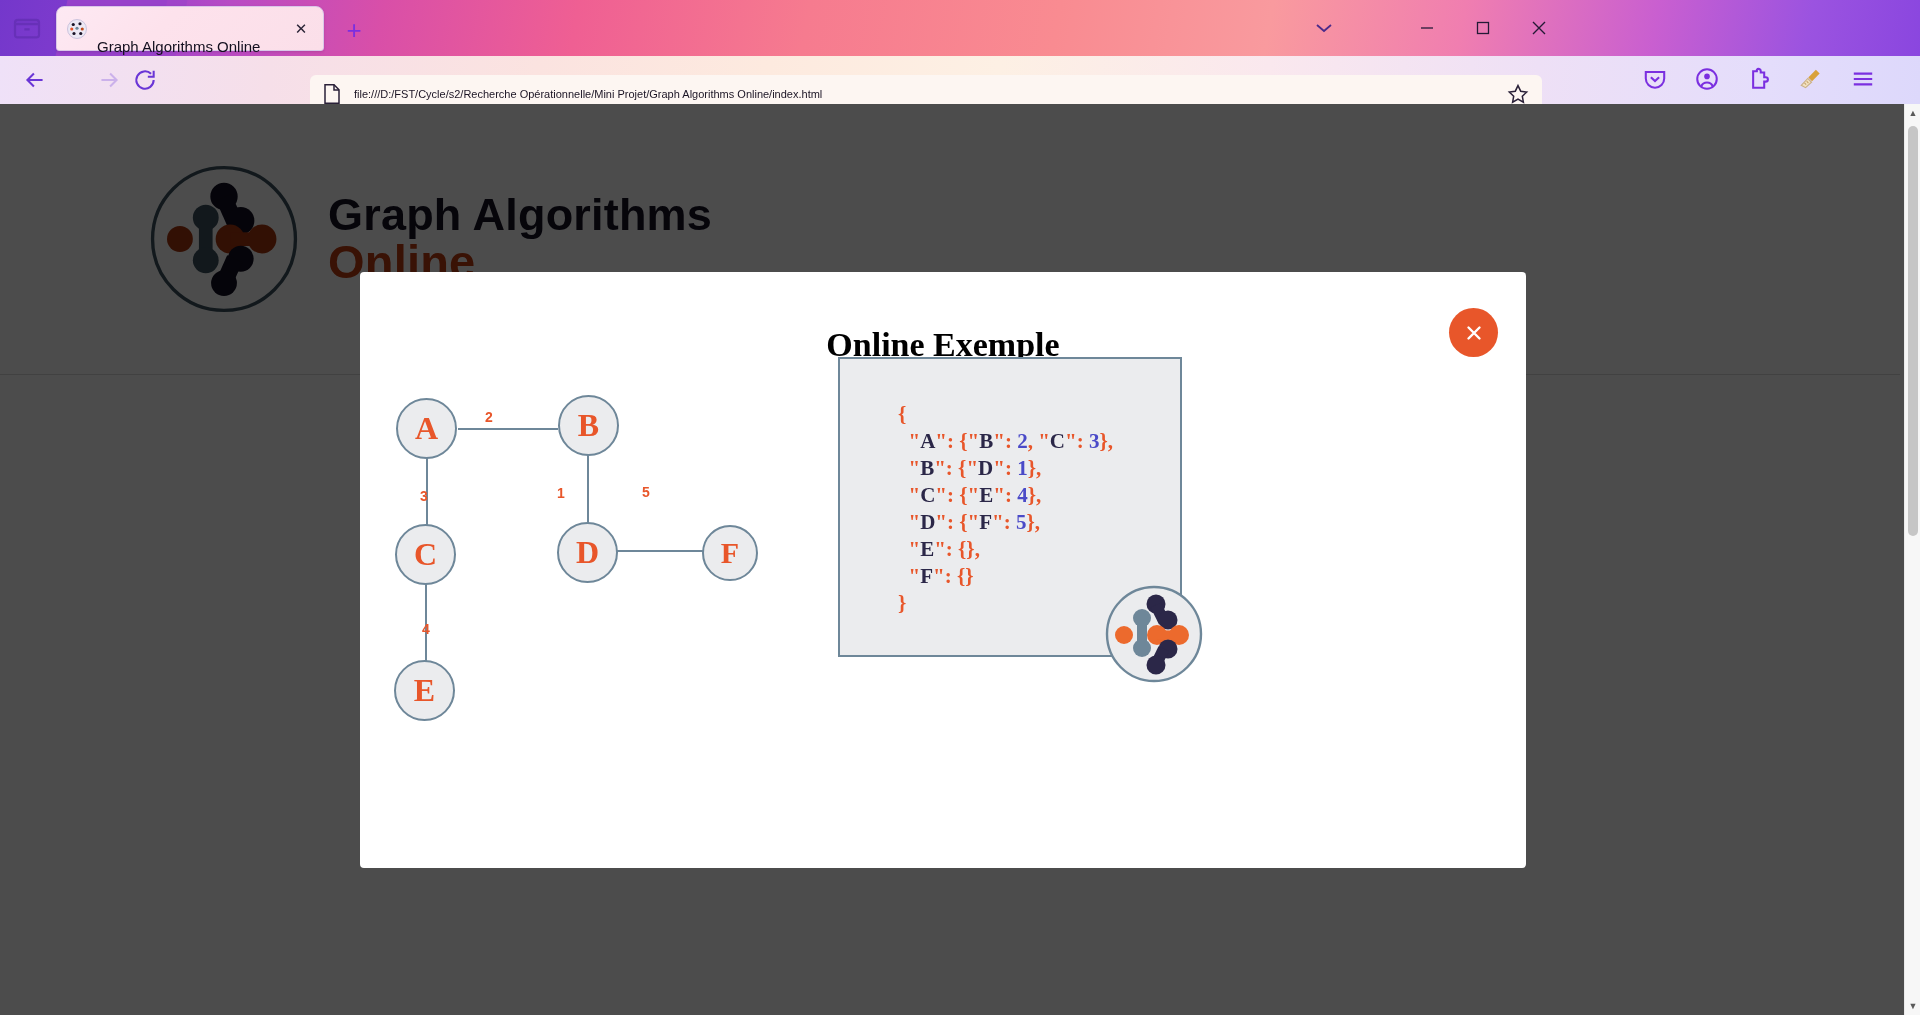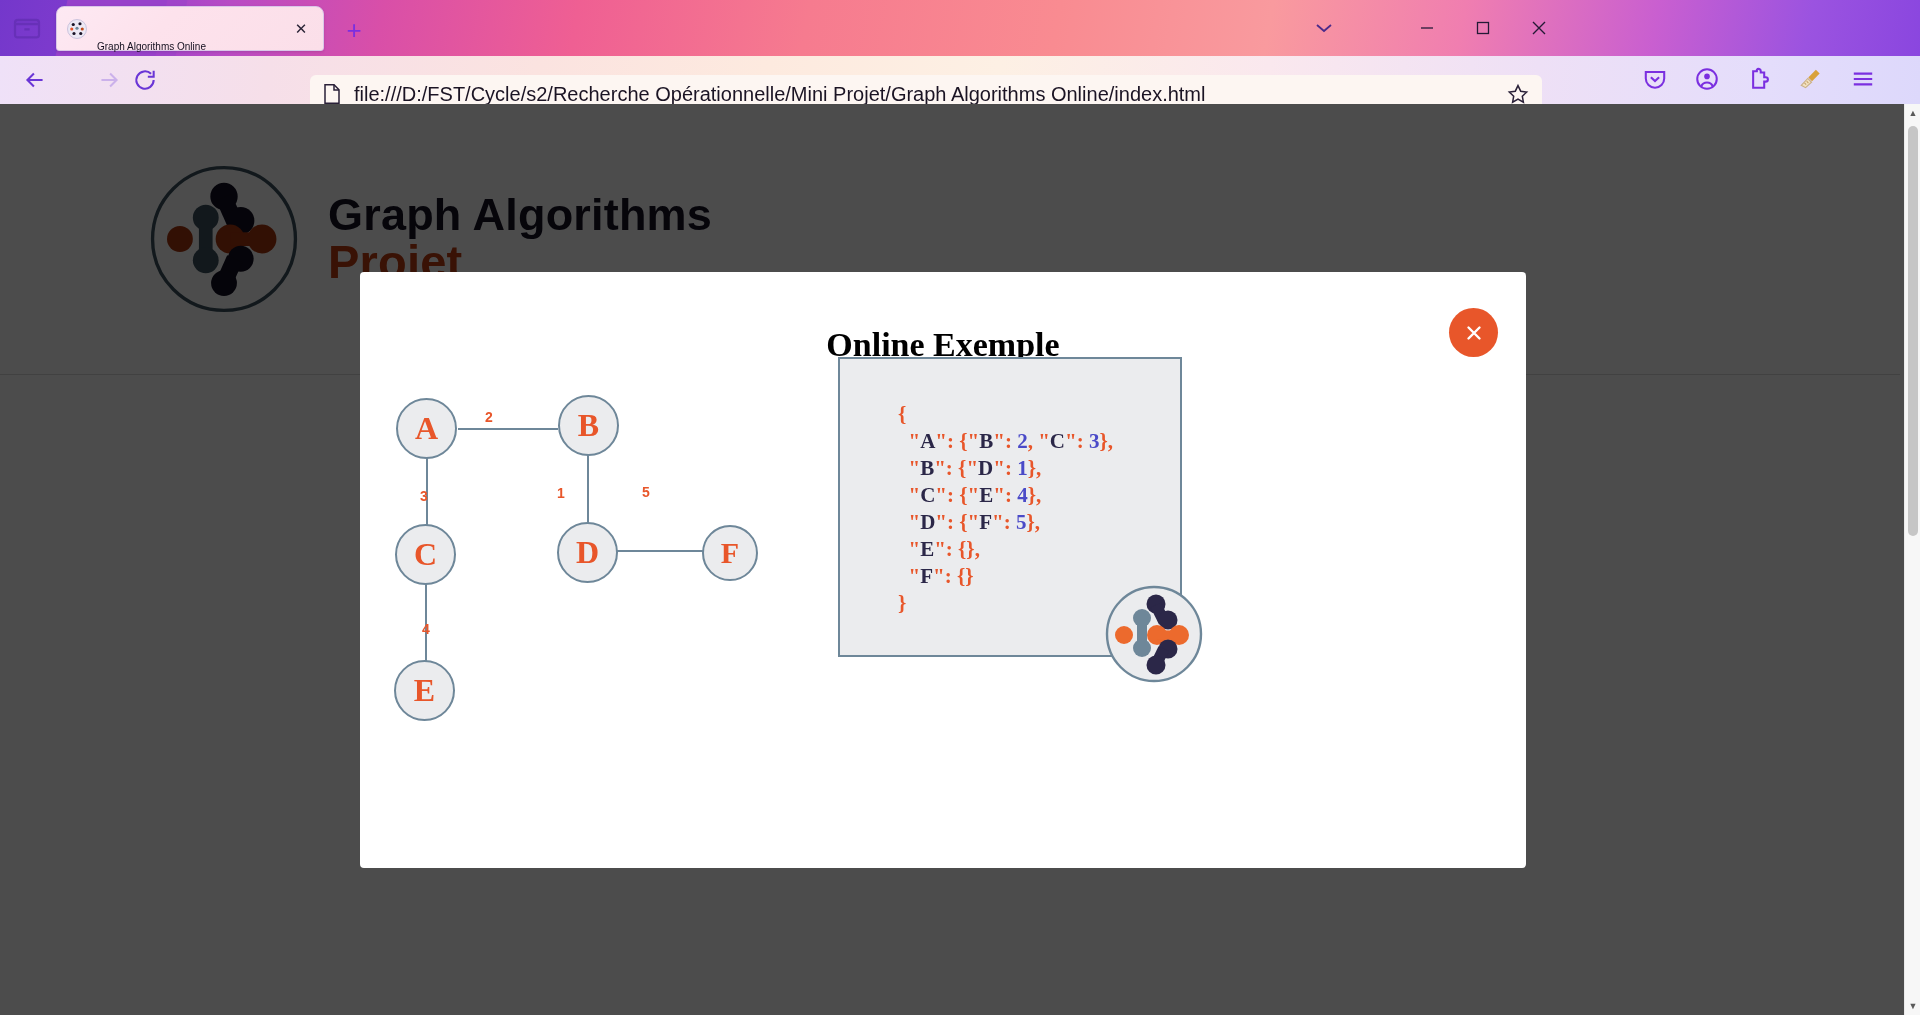--- a/index.html
+++ b/index.html
@@ -49,21 +49,21 @@
     box-shadow: 0 1px 3px rgba(0,0,0,.12);
   }
   .tab-favicon {
     width: 20px; height: 20px; border-radius: 50%;
     background: #ece8f4;
     border: 1px solid #cbc3dd;
     margin-right: 10px;
     position: relative; flex: none;
   }
   .tab-title {
-    font-size: 10px; color: #14101f; white-space: nowrap;
+    font-size: 15px; color: #14101f; white-space: nowrap;
     overflow: hidden; flex: 1; margin-top: 36px;
   }
   .tab-close {
     width: 24px; height: 24px; flex: none;
     display:flex; align-items:center; justify-content:center;
     color:#2a2336; font-size: 15px;
   }
   .newtab {
     position:absolute; left: 340px; top: 16px;
     width: 28px; height: 28px; color: #7b2fe0;
@@ -99,21 +99,21 @@
   .nav-fwd  { left:92px; opacity:.38; }
   .nav-reload { left:128px; }
 
   .urlbar {
     position:absolute; top:75px; left:310px; width:1232px; height:38px;
     background: #fdf6f2; border-radius: 6px;
     display:flex; align-items:center; padding: 0 12px;
   }
   .urlbar .doc-icon { width: 20px; height: 22px; flex:none; margin-right: 12px; }
   .url-text {
-    font-size: 20px; color: #1b1424; white-space: nowrap;
+    font-size: 11px; color: #1b1424; white-space: nowrap;
     overflow:hidden; flex:1;
   }
   .url-star { width: 24px; height: 24px; flex:none; color:#2a2038; }
 
   .toolbar-icons { position:absolute; top:64px; left:1640px; display:flex; gap:22px; }
   .tb-ic {
     width: 30px; height: 30px; display:flex; align-items:center; justify-content:center;
     color: #7b2fe0;
   }
 
@@ -389,21 +389,21 @@
             <rect x="54" y="45.6" width="21" height="9" fill="#a8360f"></rect>
             <circle cx="75" cy="50" r="9.5" fill="#a8360f"></circle>
 
             <circle cx="61" cy="63" r="8.5" fill="#120f22"></circle>
             <rect x="48" y="62" width="11" height="18" fill="#120f22" transform="rotate(24 53 71)"></rect>
             <circle cx="50" cy="79" r="8.5" fill="#120f22"></circle>
           </svg>
         </div>
         <div class="brand">
           <div class="brand-l1">Graph Algorithms</div>
-          <div class="brand-l2">Projet</div>
+          <div class="brand-l2">Online</div>
         </div>
       </div>
       <div class="header-rule"></div>
 
       <div class="btn-row">
         <button class="btn btn-valider">Valider</button>
         <button class="btn btn-exemple">Voir un exemple</button>
       </div>
       <div class="bottom-rule"></div>
 

